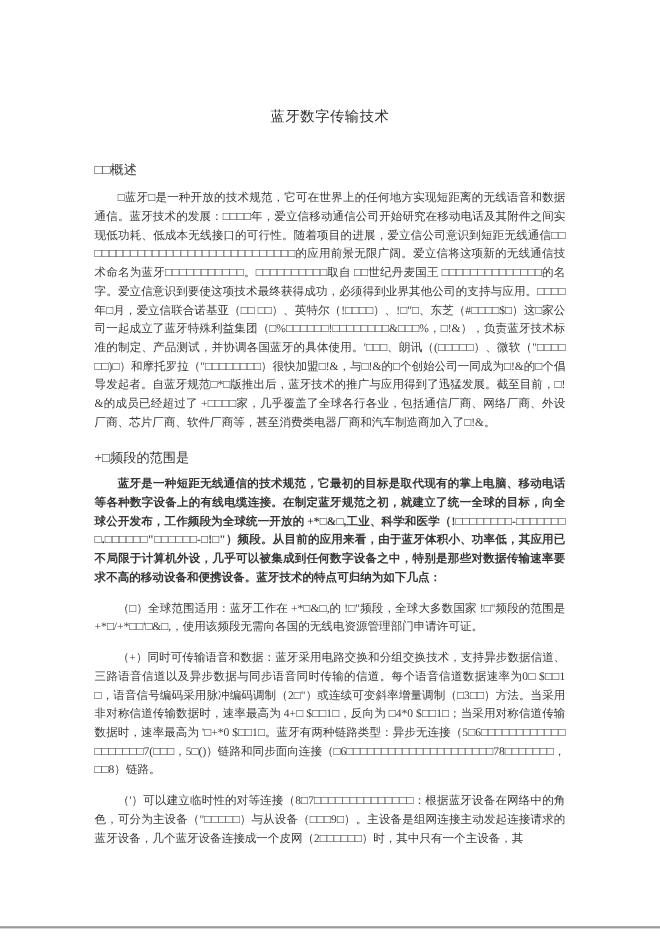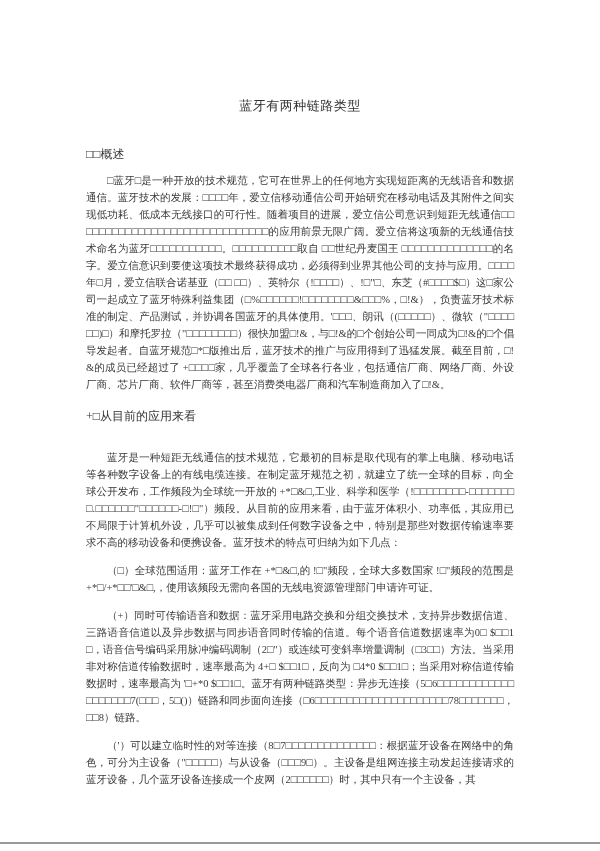--- a/index.html
+++ b/index.html
@@ -46,44 +46,45 @@
     font-size: 10.5px;
     line-height: 17px;
     text-align: justify;
     text-indent: 2em;
     color: #383838;
     word-break: break-all;
   }
   .doc-para.first-after-heading1 {
   }
   .doc-para.first-after-heading2 {
-    margin-top: 26px;
+    margin-top: 9px;
+    font-weight: bold;
   }
   .page-bottom-rule {
     position: absolute;
     left: 0;
     top: 842px;
     width: 600px;
     height: 2px;
     background: #9a9a9a;
   }
 </style>
 </head>
 <body>
 
 <div class="page">
   <div class="content">
 
-    <h1 class="doc-title">蓝牙有两种链路类型</h1>
+    <h1 class="doc-title">蓝牙数字传输技术</h1>
 
     <h2 class="doc-heading">□□概述</h2>
 
     <p class="doc-para first-after-heading1">□蓝牙□是一种开放的技术规范，它可在世界上的任何地方实现短距离的无线语音和数据通信。蓝牙技术的发展：□□□□年，爱立信移动通信公司开始研究在移动电话及其附件之间实现低功耗、低成本无线接口的可行性。随着项目的进展，爱立信公司意识到短距无线通信□□□□□□□□□□□□□□□□□□□□□□□□□□□□□□的应用前景无限广阔。爱立信将这项新的无线通信技术命名为蓝牙□□□□□□□□□□□。□□□□□□□□□□取自 □□世纪丹麦国王 □□□□□□□□□□□□□□的名字。爱立信意识到要使这项技术最终获得成功，必须得到业界其他公司的支持与应用。□□□□年□月，爱立信联合诺基亚（□□ □□）、英特尔（!□□□□）、!□"□、东芝（#□□□□$□）这□家公司一起成立了蓝牙特殊利益集团（□%□□□□□□!□□□□□□□□&amp;□□□%，□!&amp;），负责蓝牙技术标准的制定、产品测试，并协调各国蓝牙的具体使用。'□□□、朗讯（(□□□□□）、微软（"□□□□□□)□）和摩托罗拉（"□□□□□□□□）很快加盟□!&amp;，与□!&amp;的□个创始公司一同成为□!&amp;的□个倡导发起者。自蓝牙规范□*□版推出后，蓝牙技术的推广与应用得到了迅猛发展。截至目前，□!&amp;的成员已经超过了 +□□□□家，几乎覆盖了全球各行各业，包括通信厂商、网络厂商、外设厂商、芯片厂商、软件厂商等，甚至消费类电器厂商和汽车制造商加入了□!&amp;。</p>
 
-    <h2 class="doc-heading second">+□从目前的应用来看</h2>
+    <h2 class="doc-heading second">+□频段的范围是</h2>
 
     <p class="doc-para first-after-heading2">蓝牙是一种短距无线通信的技术规范，它最初的目标是取代现有的掌上电脑、移动电话等各种数字设备上的有线电缆连接。在制定蓝牙规范之初，就建立了统一全球的目标，向全球公开发布，工作频段为全球统一开放的 +*□&amp;□,工业、科学和医学（!□□□□□□□□-□□□□□□□□.□□□□□□"□□□□□□-□!□"）频段。从目前的应用来看，由于蓝牙体积小、功率低，其应用已不局限于计算机外设，几乎可以被集成到任何数字设备之中，特别是那些对数据传输速率要求不高的移动设备和便携设备。蓝牙技术的特点可归纳为如下几点：</p>
 
     <p class="doc-para">（□）全球范围适用：蓝牙工作在 +*□&amp;□,的 !□"频段，全球大多数国家 !□"频段的范围是 +*□/+*□□'□&amp;□,，使用该频段无需向各国的无线电资源管理部门申请许可证。</p>
 
     <p class="doc-para">（+）同时可传输语音和数据：蓝牙采用电路交换和分组交换技术，支持异步数据信道、三路语音信道以及异步数据与同步语音同时传输的信道。每个语音信道数据速率为0□ $□□1□，语音信号编码采用脉冲编码调制（2□"）或连续可变斜率增量调制（□3□□）方法。当采用非对称信道传输数据时，速率最高为 4+□ $□□1□，反向为 □4*0 $□□1□；当采用对称信道传输数据时，速率最高为 '□+*0 $□□1□。蓝牙有两种链路类型：异步无连接（5□6□□□□□□□□□□□□□□□□□□□7(□□□，5□()）链路和同步面向连接（□6□□□□□□□□□□□□□□□□□□□□□78□□□□□□□，□□8）链路。</p>
 
     <p class="doc-para">（'）可以建立临时性的对等连接（8□7□□□□□□□□□□□□□□：根据蓝牙设备在网络中的角色，可分为主设备（"□□□□□）与从设备（□□□9□）。主设备是组网连接主动发起连接请求的蓝牙设备，几个蓝牙设备连接成一个皮网（2□□□□□□）时，其中只有一个主设备，其</p>
 
   </div>

